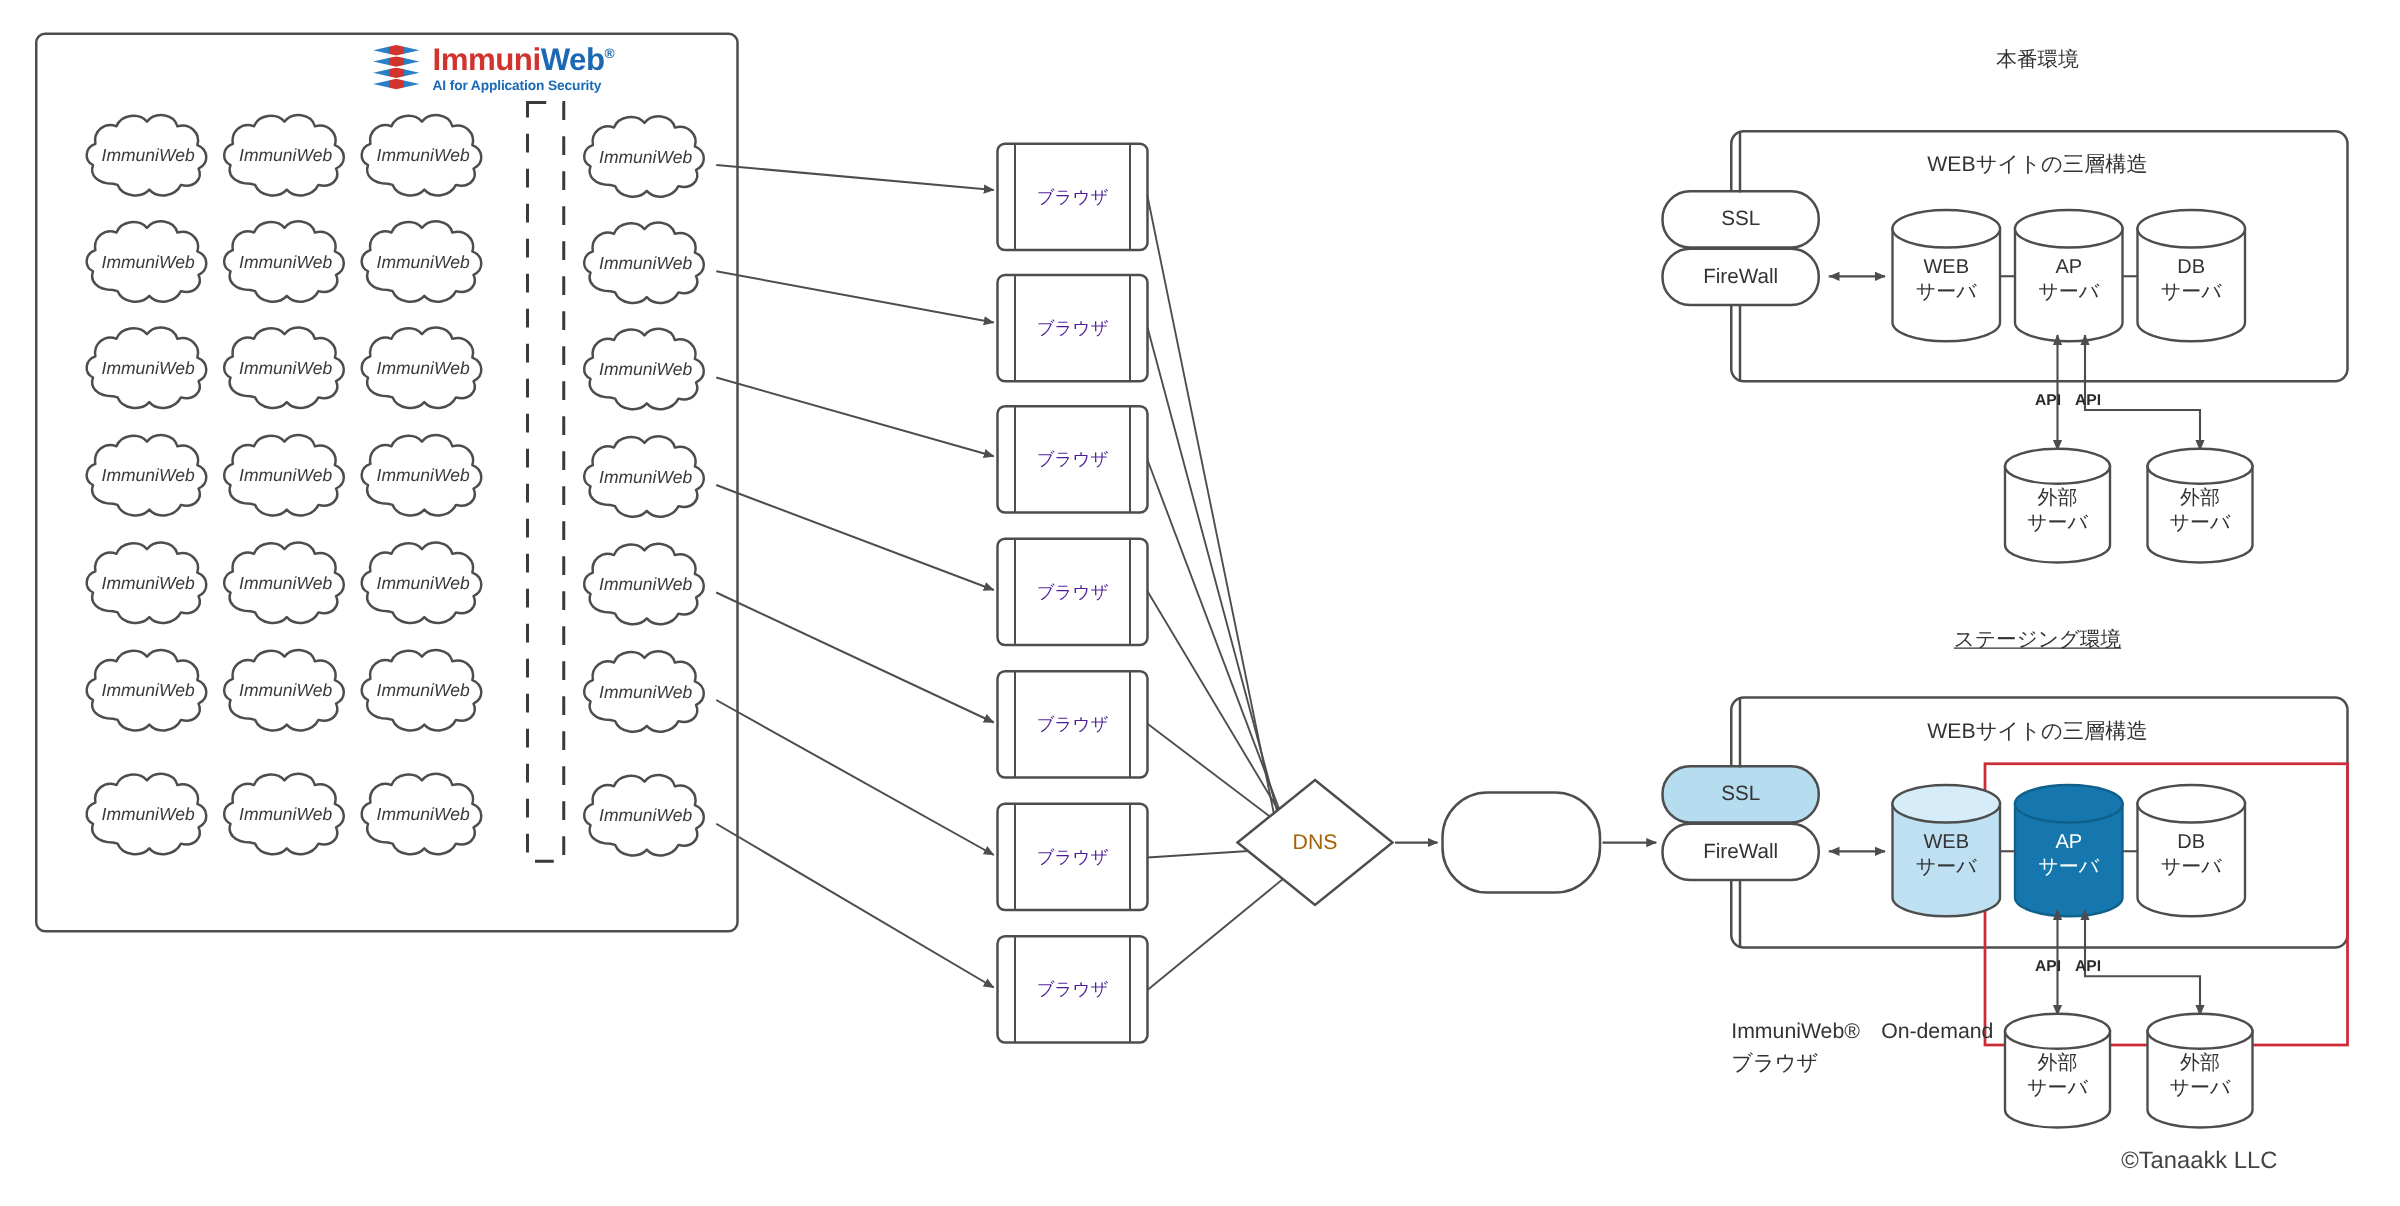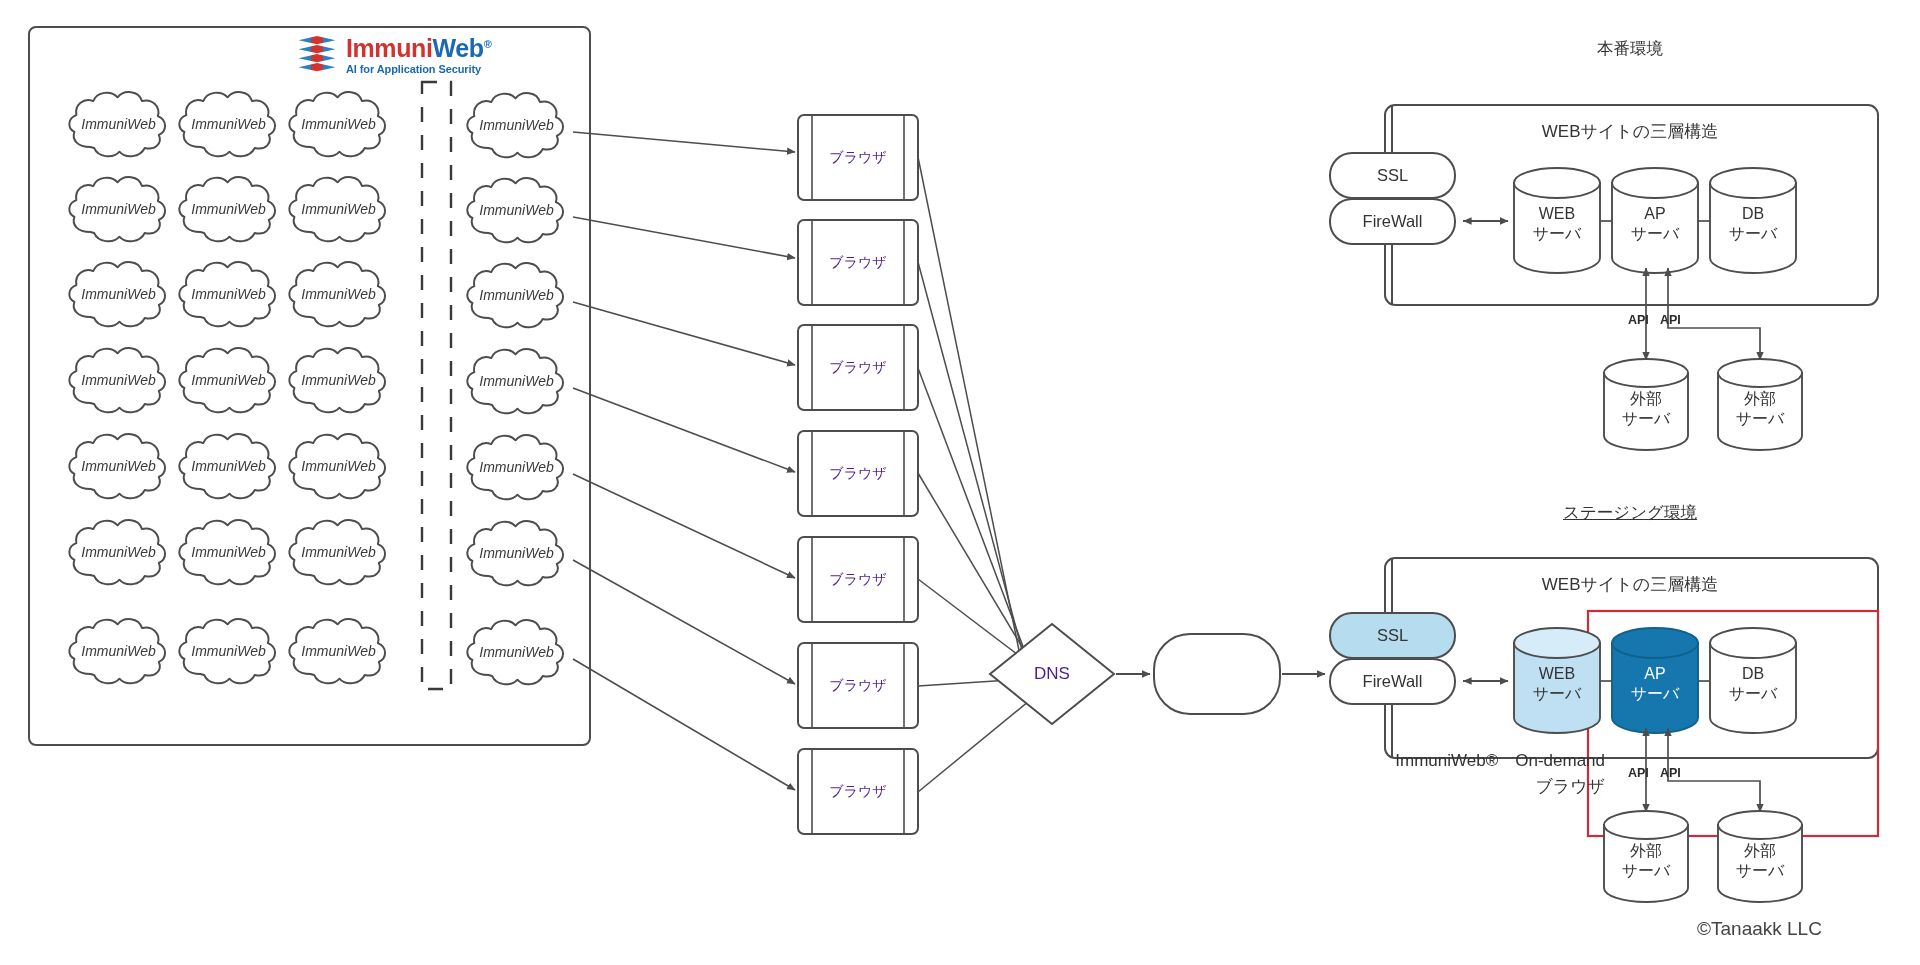--- a/index.html
+++ b/index.html
@@ -34,21 +34,21 @@
   #logo-name .red{color:#d1332e;}
   #logo-name .blue{color:#1b69b3;}
   #logo-name .reg{font-size:11px;vertical-align:super;color:#1b69b3;}
   #logo-tag{font-size:11px;font-weight:bold;color:#1b69b3;letter-spacing:-0.1px;
             line-height:1;margin-top:3px;white-space:nowrap;}
 
   
   .cloud-label{font-size:14px;color:#3a3a3a;font-style:italic;}
   .browser-label{font-size:14px;color:#4c1d95;}
   .node-label{font-size:16.5px;color:#333;}
-  .dns-label{font-size:17px;color:#4c1d95;}
+  .dns-label{font-size:17px;color:#a16207;}
   .env-title{font-size:16.5px;color:#333;}
   .tier-title{font-size:17px;color:#333;}
   .srv-label{font-size:16px;color:#333;}
   .srv-label.white{color:#ffffff;}
   .api-label{font-size:12.5px;font-weight:bold;color:#2b2b2b;text-align:center;}
   .scope-label{font-size:17px;color:#333;line-height:1.5;}
   .copyright{font-size:19px;color:#444;}
 </style>
 </head>
 <body>
@@ -363,20 +363,20 @@
 
   <div class="lbl ctr srv-label" style="left:1604px;top:830px;width:84px;height:62px;flex-direction:column;">
     <span>外部</span>
     <span>サーバ</span>
   </div>
   <div class="lbl ctr srv-label" style="left:1718px;top:830px;width:84px;height:62px;flex-direction:column;">
     <span>外部</span>
     <span>サーバ</span>
   </div>
 
-  <div class="lbl scope-label" style="left:1385px;top:748px;width:220px;text-align:right;">
+  <div class="lbl scope-label" style="left:1385px;top:812px;width:220px;text-align:left;">
     <div>ImmuniWeb®　On-demand</div>
     <div>ブラウザ</div>
   </div>
 
   <div class="lbl copyright" style="left:1697px;top:918px;">©Tanaakk LLC</div>
 
 </div>
 
 </body></html>

